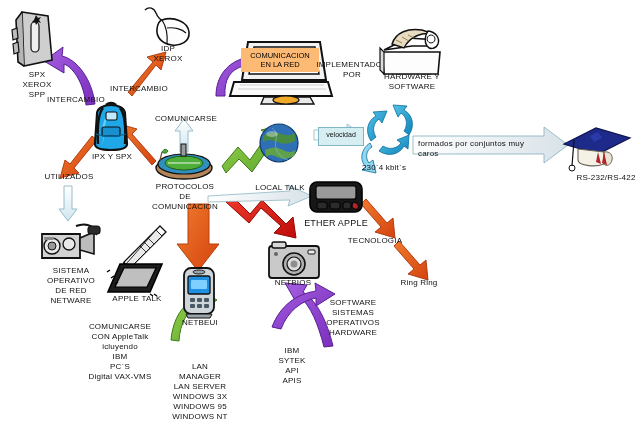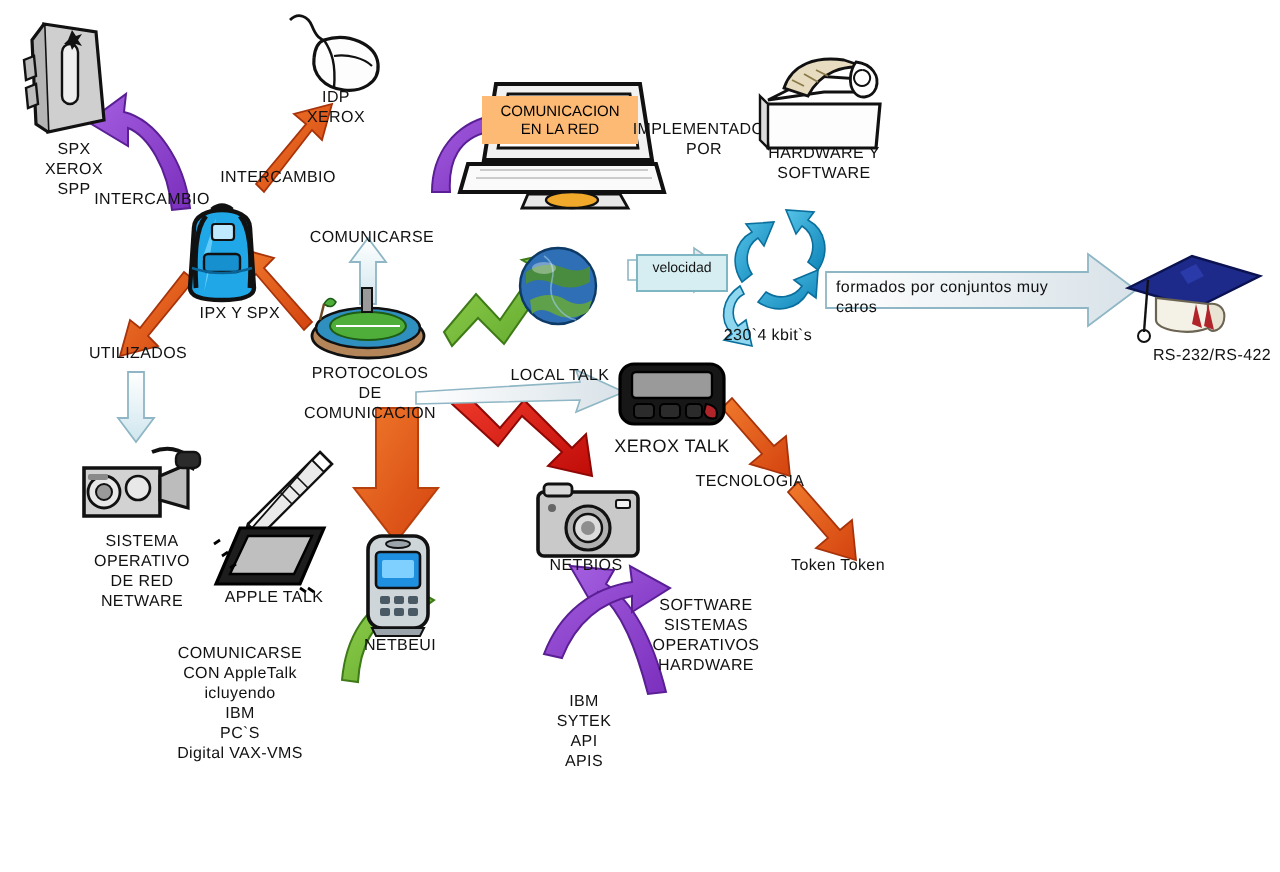--- a/index.html
+++ b/index.html
@@ -179,21 +179,21 @@
       <path d="M22,5 q5,-4 10,0" fill="none" stroke="#111" stroke-width="2.6"></path>
       <path d="M13,14 C13,8 20,5 27,5 C34,5 41,8 41,14 L43,44 C43,48 38,50 27,50 C16,50 11,48 11,44 Z" fill="#1fa7e8" stroke="#111" stroke-width="2.2"></path>
       <path d="M19,8 C14,14 13,26 14,44" fill="none" stroke="#111" stroke-width="2.4"></path>
       <path d="M36,8 C41,14 42,26 41,44" fill="none" stroke="#111" stroke-width="2.4"></path>
       <path d="M24,9 L17,30 L22,30 L18,46" fill="#6fd4ff" opacity=".85"></path>
       <rect x="22" y="12" width="11" height="8" rx="1.5" fill="#bfe9ff" stroke="#111" stroke-width="1.1"></rect>
       <rect x="18" y="27" width="18" height="9" rx="2" fill="#1790cf" stroke="#111" stroke-width="1.2"></rect>
       <path d="M12,34 q15,5 30,0" fill="none" stroke="#0b6496" stroke-width="1.2"></path>
     </svg>
   </div>
-  <div class="lbl" style="left:84px;top:152px;width:56px;text-align:right;">IPX Y SPX</div>
+  <div class="lbl" style="left:84px;top:152px;width:56px;">IPX Y SPX</div>
 
   <div class="lbl" style="left:34px;top:172px;width:70px;">UTILIZADOS</div>
 
   <div class="lbl" style="left:150px;top:114px;width:72px;">COMUNICARSE</div>
 
   <div class="node" style="left:154px;top:144px;">
     <svg width="60" height="36" viewBox="0 0 60 36">
       <ellipse cx="30" cy="24" rx="28" ry="11" fill="#b5855a" stroke="#111" stroke-width="1.4"></ellipse>
       <ellipse cx="30" cy="20" rx="26" ry="10" fill="#2f8fbf" stroke="#111" stroke-width="1.2"></ellipse>
       <ellipse cx="30" cy="19" rx="19" ry="7" fill="#4fae3a" stroke="#1d5c14" stroke-width="1"></ellipse>
@@ -272,25 +272,25 @@
   <div class="node" style="left:308px;top:180px;">
     <svg width="56" height="38" viewBox="0 0 56 38">
       <rect x="2" y="2" width="52" height="30" rx="7" fill="#171717" stroke="#000" stroke-width="1.6"></rect>
       <rect x="8" y="6" width="40" height="13" rx="2" fill="#9a9a9a" stroke="#000" stroke-width="1.2"></rect>
       <rect x="9" y="22" width="10" height="7" rx="2" fill="#2b2b2b" stroke="#000" stroke-width="1"></rect>
       <rect x="22" y="22" width="10" height="7" rx="2" fill="#2b2b2b" stroke="#000" stroke-width="1"></rect>
       <rect x="35" y="22" width="8" height="7" rx="2" fill="#2b2b2b" stroke="#000" stroke-width="1"></rect>
       <path d="M45,22 q7,1 5,7 q-5,1 -6,-3 Z" fill="#b0242a" stroke="#000" stroke-width="1"></path>
     </svg>
   </div>
-  <div class="lbl" style="left:300px;top:218px;width:72px;font-size:9px;">XEROX TALK</div>
+  <div class="lbl" style="left:300px;top:218px;width:72px;font-size:9px;">ETHER APPLE</div>
 
   <div class="lbl" style="left:340px;top:236px;width:70px;">TECNOLOGIA</div>
 
-  <div class="lbl" style="left:388px;top:278px;width:62px;">Token Token</div>
+  <div class="lbl" style="left:388px;top:278px;width:62px;">Ring Ring</div>
 
   <div class="node" style="left:266px;top:238px;">
     <svg width="56" height="42" viewBox="0 0 56 42">
       <rect x="3" y="8" width="50" height="32" rx="3" fill="#c9c9c9" stroke="#111" stroke-width="1.8"></rect>
       <rect x="6" y="4" width="14" height="6" rx="2" fill="#d8d8d8" stroke="#111" stroke-width="1.4"></rect>
       <circle cx="28" cy="26" r="11" fill="#b0b0b0" stroke="#111" stroke-width="1.6"></circle>
       <circle cx="28" cy="26" r="7" fill="#dcdcdc" stroke="#111" stroke-width="1.2"></circle>
       <circle cx="28" cy="26" r="3.5" fill="#8e8e8e"></circle>
       <rect x="42" y="12" width="7" height="4" rx="1" fill="#efefef" stroke="#111" stroke-width="1"></rect>
       <circle cx="10" cy="16" r="2" fill="#666"></circle>
@@ -360,14 +360,20 @@
       <rect x="17" y="32" width="5" height="4" rx="1" fill="#4a5a64"></rect>
       <rect x="24" y="32" width="5" height="4" rx="1" fill="#4a5a64"></rect>
       <rect x="10" y="38" width="5" height="4" rx="1" fill="#4a5a64"></rect>
       <rect x="17" y="38" width="5" height="4" rx="1" fill="#4a5a64"></rect>
       <rect x="24" y="38" width="5" height="4" rx="1" fill="#4a5a64"></rect>
       <path d="M6,48 L32,48 L30,52 L8,52 Z" fill="#9aa4aa" stroke="#111" stroke-width="1"></path>
     </svg>
   </div>
   <div class="lbl" style="left:172px;top:318px;width:56px;">NETBEUI</div>
 
+  <div class="lbl" style="left:152px;top:362px;width:96px;">LAN
+MANAGER
+LAN SERVER
+WINDOWS 3X
+WINDOWS 95
+WINDOWS NT</div>
 
 </div>
 
 </body></html>

